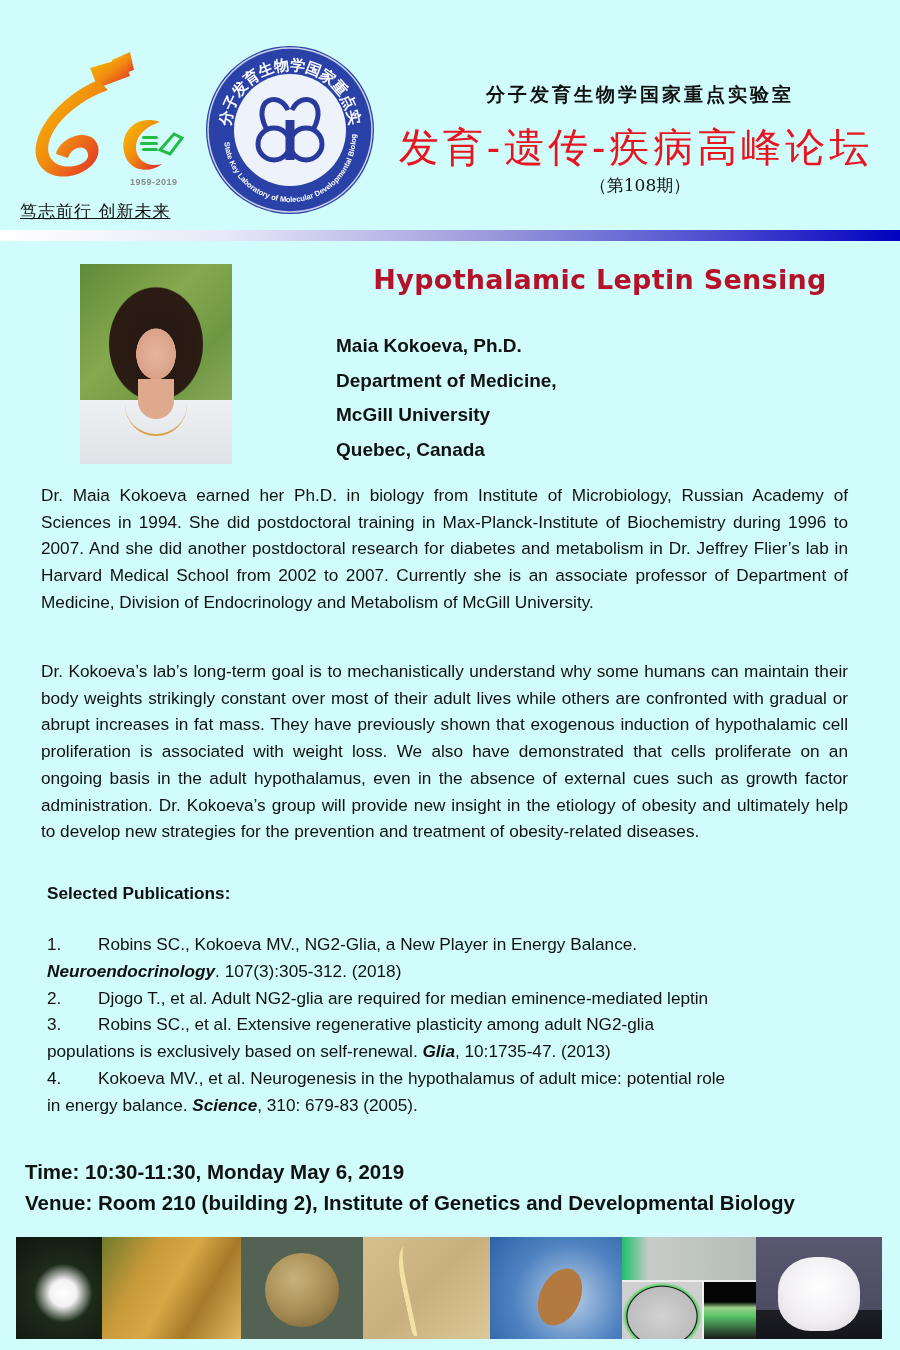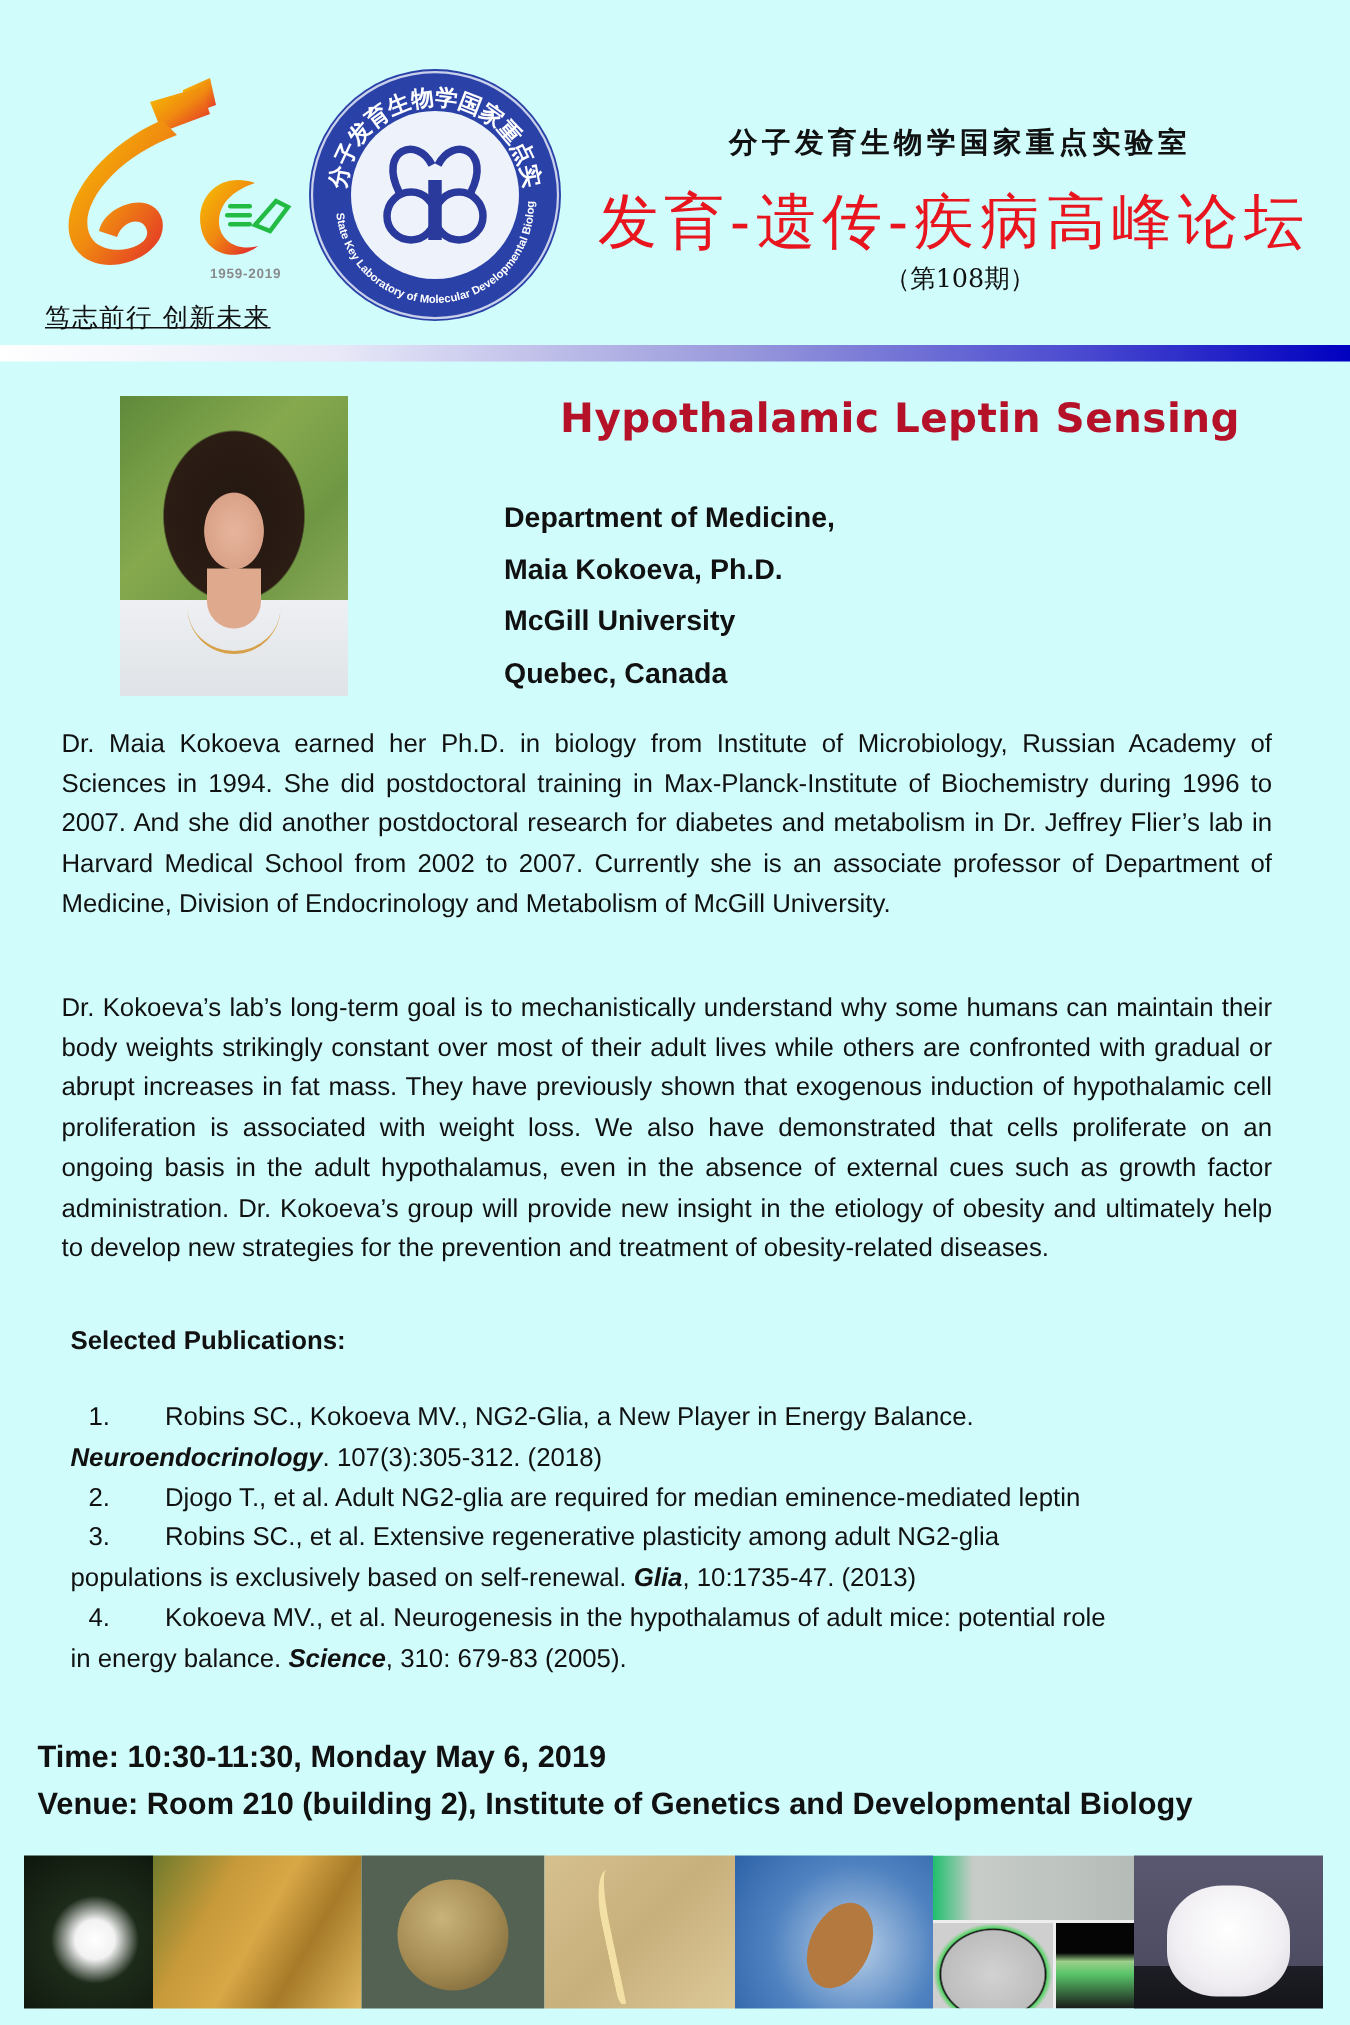--- a/index.html
+++ b/index.html
@@ -6,21 +6,21 @@
   body {
     width: 900px; height: 1350px; overflow: hidden;
     background: #d0fcfc;
     font-family: "Liberation Sans", sans-serif;
     color: #111;
     position: relative;
   }
   .abs { position: absolute; }
 
   
-  .logo60 { left: 22px; top: 50px; width: 180px; height: 175px; }
+  .logo60 { left: 12px; top: 50px; width: 180px; height: 175px; }
   .logo60 .slogan {
     position: absolute; left: 8px; top: 150px; width: 180px;
     font-family: "DejaVu Serif", serif; font-size: 17px; color: #111;
     letter-spacing: 1px; white-space: nowrap; text-decoration: underline;
   }
   .logo60 .years {
     position: absolute; left: 118px; top: 127px;
     font-size: 9px; color: #8a8a8a; font-weight: bold; letter-spacing: 0.5px;
   }
 
@@ -81,21 +81,21 @@
     font-size: 17.2px; line-height: 26.7px; text-align: justify;
     color: #111;
   }
   .bio { top: 482px; }
   .research { top: 658px; }
 
   .pubs-head {
     left: 47px; top: 883px; font-weight: bold; font-size: 17.2px;
   }
   .pubs { left: 47px; top: 931px; width: 820px; font-size: 17.2px; line-height: 26.8px; }
-  .pub-line1 { white-space: nowrap; margin-left: 12px; }
+  .pub-line1 { white-space: nowrap; }
   .pub-num { display: inline-block; width: 51px; }
   .pub-line2 { white-space: nowrap; }
   .journal { font-weight: bold; font-style: italic; }
 
   .time, .venue {
     left: 25px; font-weight: bold; font-size: 20.5px; color: #111; white-space: nowrap;
   }
   .time { top: 1160px; }
   .venue { top: 1191px; }
 
@@ -194,22 +194,22 @@
 <div class="abs divider"></div>
 
 <div class="abs photo" aria-label="Portrait of Maia Kokoeva">
   <div class="neck"></div>
   <div class="necklace"></div>
 </div>
 
 <div class="abs talk-title">Hypothalamic Leptin Sensing</div>
 
 <div class="abs speaker-info">
+  <div>Maia Kokoeva, Ph.D.</div>
   <div>Department of Medicine,</div>
-  <div>Maia Kokoeva, Ph.D.</div>
   <div>McGill University</div>
   <div>Quebec, Canada</div>
 </div>
 
 <div class="abs bio">Dr. Maia Kokoeva earned her Ph.D. in biology from Institute of Microbiology, Russian Academy of Sciences in 1994. She did postdoctoral training in Max-Planck-Institute of Biochemistry during 1996 to 2007. And she did another postdoctoral research for diabetes and metabolism in Dr. Jeffrey Flier’s lab in Harvard Medical School from 2002 to 2007. Currently she is an associate professor of Department of Medicine, Division of Endocrinology and Metabolism of McGill University.</div>
 <div class="abs research">Dr. Kokoeva’s lab’s long-term goal is to mechanistically understand why some humans can maintain their body weights strikingly constant over most of their adult lives while others are confronted with gradual or abrupt increases in fat mass. They have previously shown that exogenous induction of hypothalamic cell proliferation is associated with weight loss. We also have demonstrated that cells proliferate on an ongoing basis in the adult hypothalamus, even in the absence of external cues such as growth factor administration. Dr. Kokoeva’s group will provide new insight in the etiology of obesity and ultimately help to develop new strategies for the prevention and treatment of obesity-related diseases.</div>
 
 <div class="abs pubs-head">Selected Publications:</div>
 
 <div class="abs pubs">

